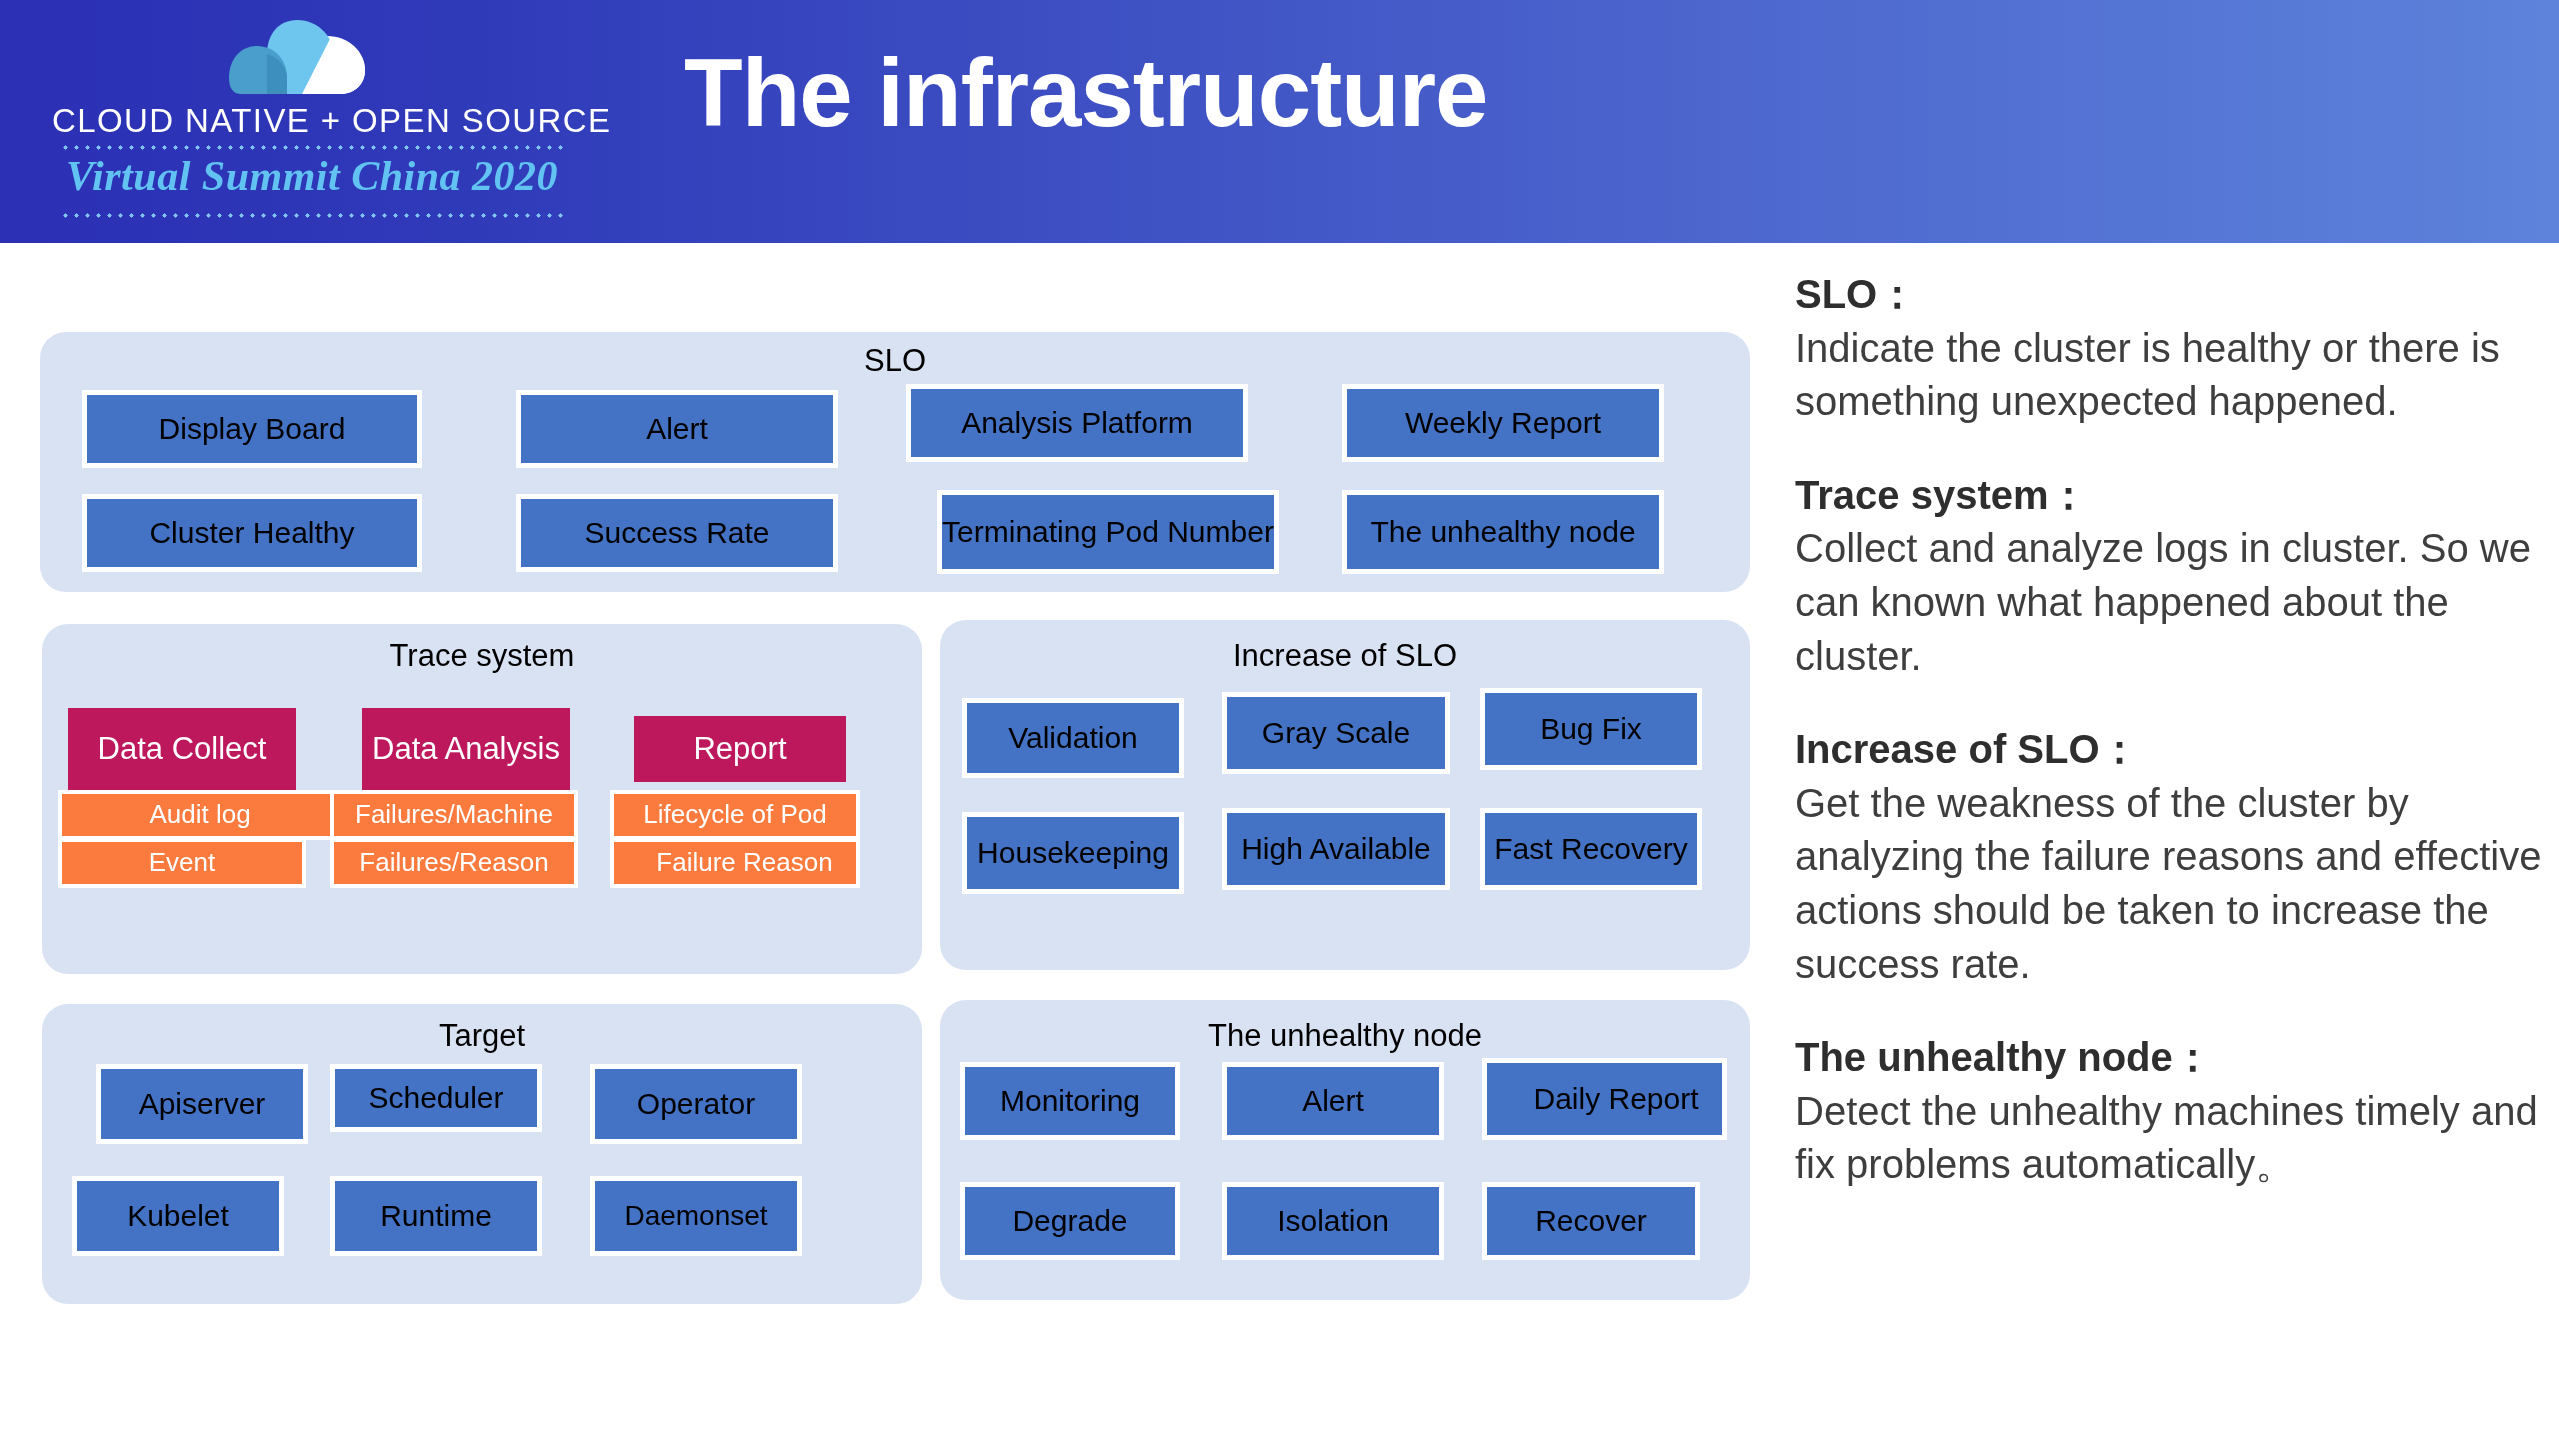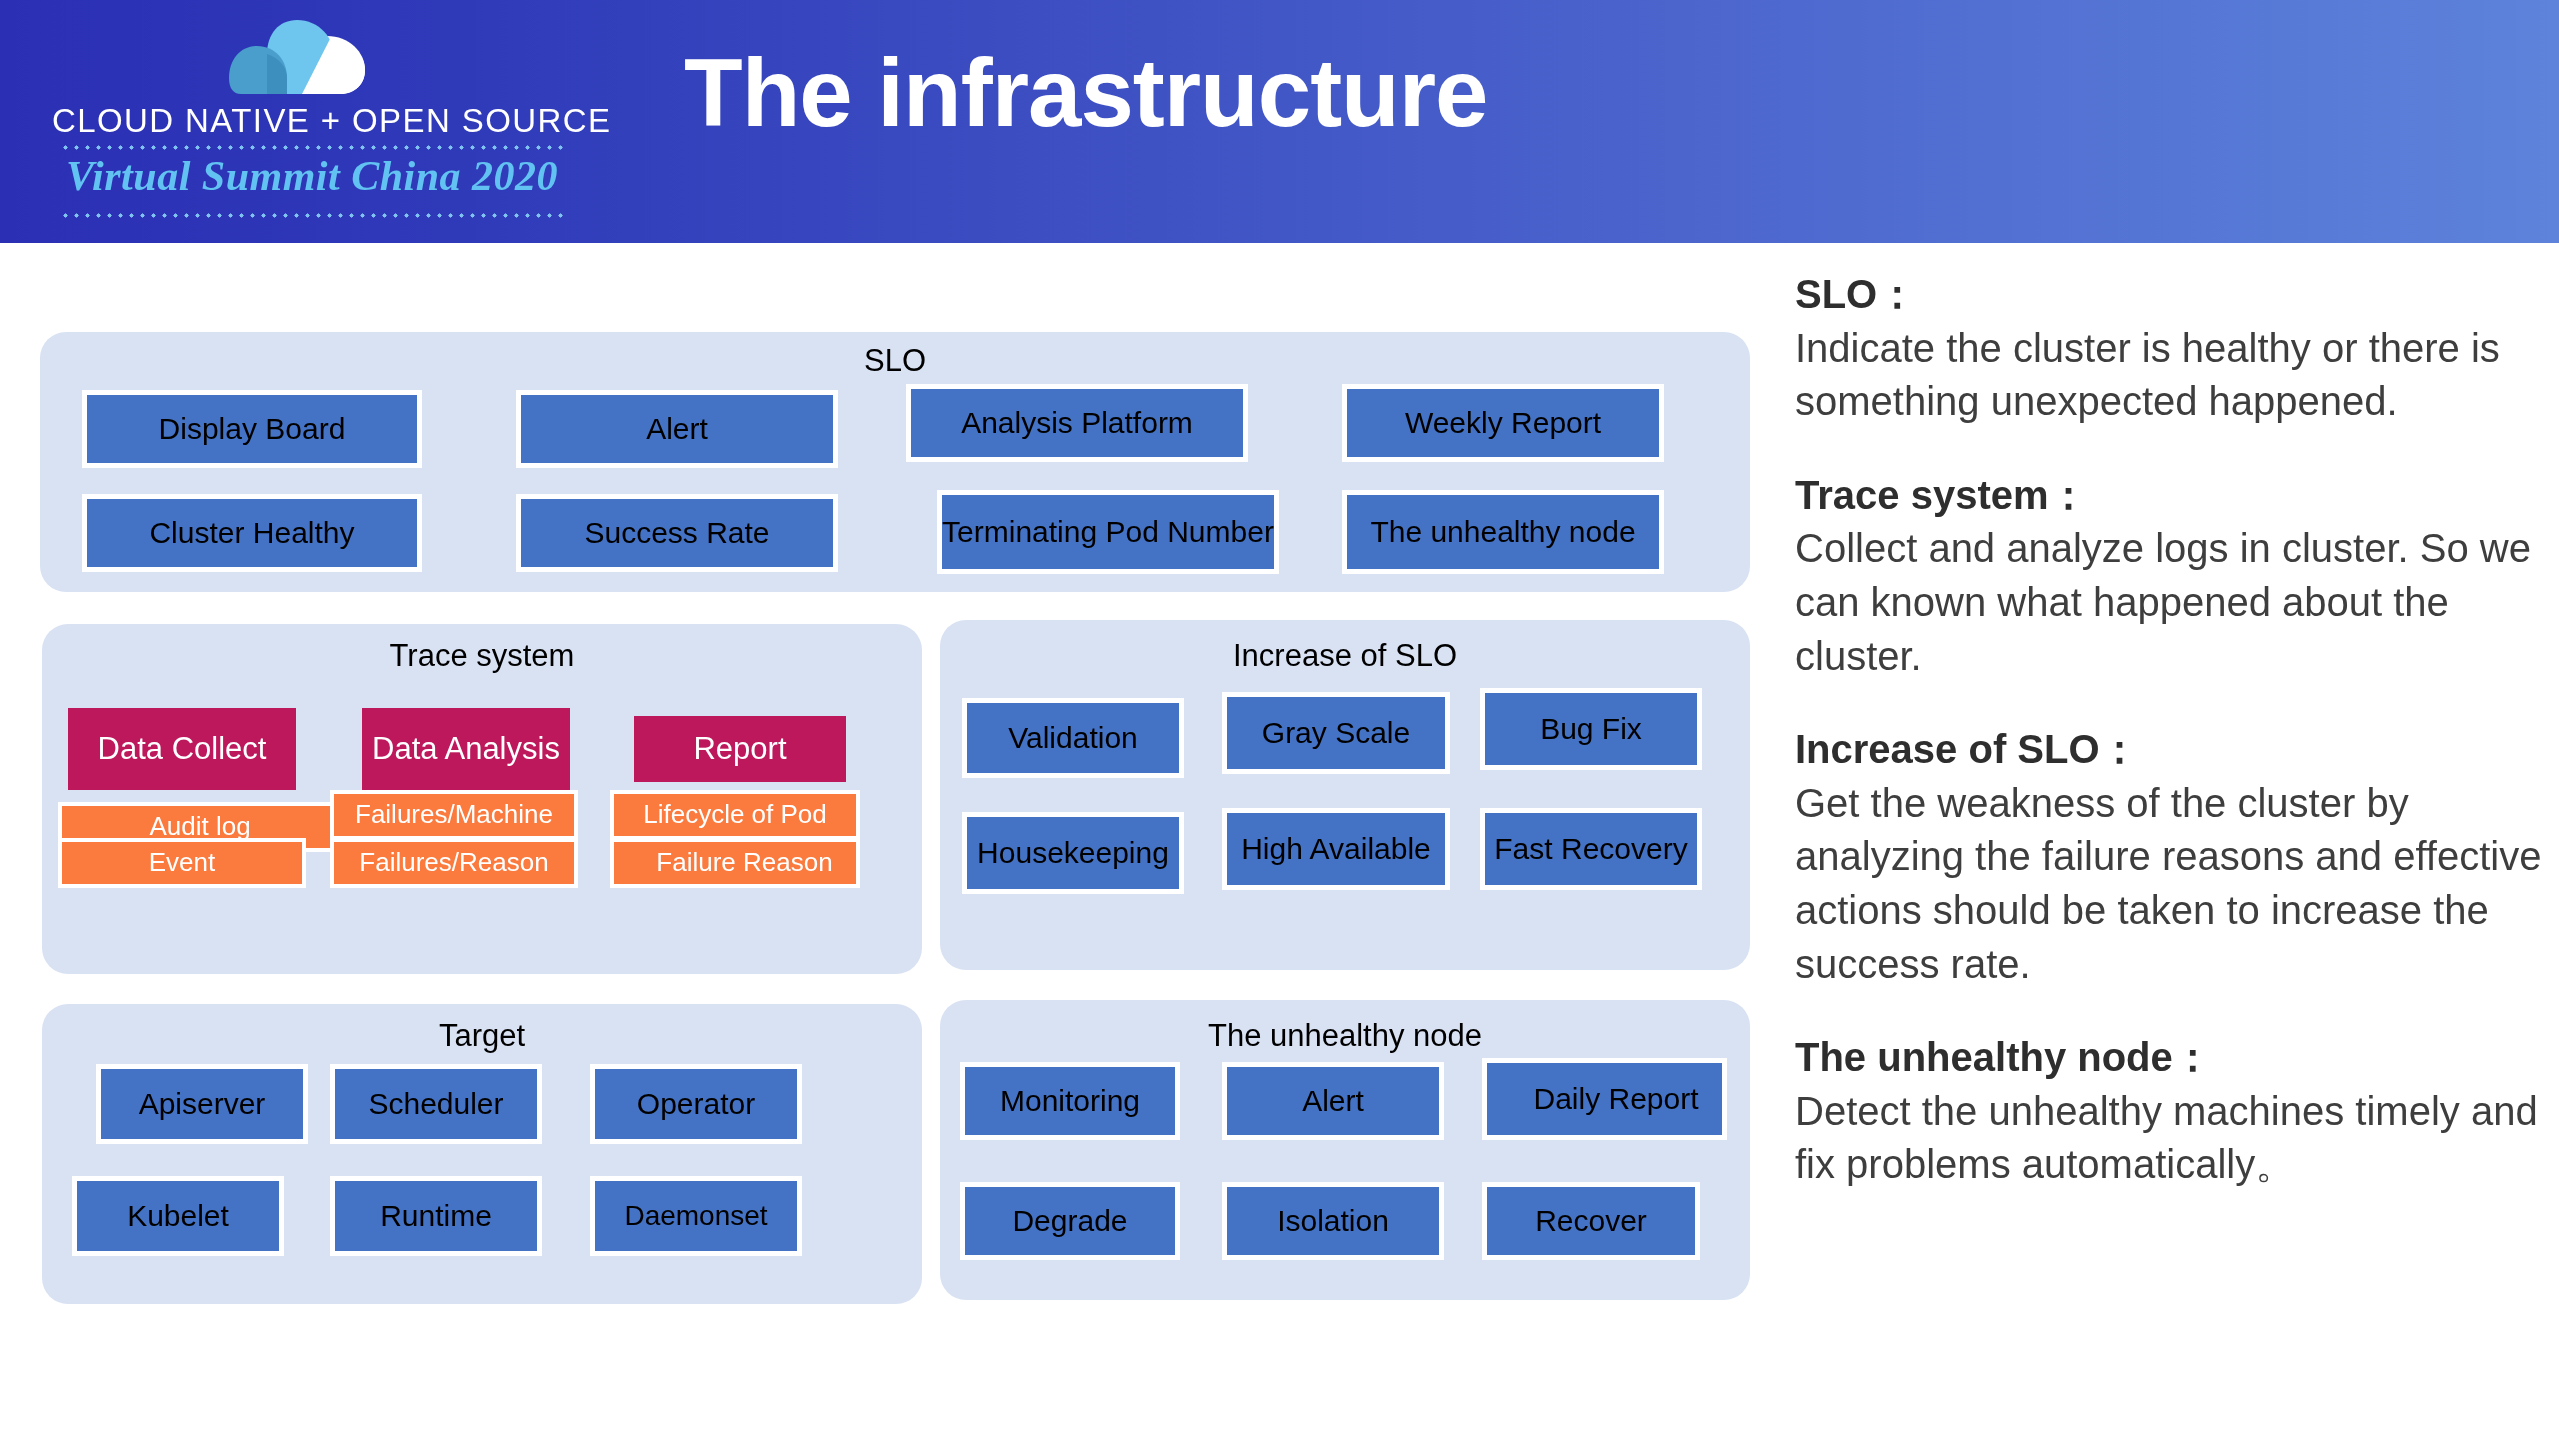--- a/index.html
+++ b/index.html
@@ -185,21 +185,21 @@
   <div class="cell" style="left:866px; top:158px; width:342px; height:84px;margin-left:31px;">Terminating Pod Number</div>
 
   <div class="cell" style="left:1302px; top:52px; width:322px; height:78px;">Weekly Report</div>
   <div class="cell" style="left:1302px; top:158px; width:322px; height:84px;">The unhealthy node</div>
 </div>
 
 <div class="panel" style="left:42px; top:624px; width:880px; height:350px;">
   <div class="panel-title" style="top:14px;">Trace system</div>
 
   <div class="cell light" style="left:26px; top:84px; width:228px; height:82px; font-size:31px;">Data Collect</div>
-  <div class="cell orange" style="left:16px; top:166px; width:284px; height:50px;margin-top:12px;">Audit log</div>
+  <div class="cell orange" style="left:16px; top:166px; width:284px; height:50px;">Audit log</div>
   <div class="cell orange" style="left:16px; top:214px; width:248px; height:50px;">Event</div>
 
   <div class="cell light" style="left:320px; top:84px; width:208px; height:82px; font-size:31px;">Data Analysis</div>
   <div class="cell orange" style="left:288px; top:166px; width:248px; height:50px;">Failures/Machine</div>
   <div class="cell orange" style="left:288px; top:214px; width:248px; height:50px;">Failures/Reason</div>
 
   <div class="cell light" style="left:592px; top:92px; width:212px; height:66px; font-size:31px;">Report</div>
   <div class="cell orange" style="left:568px; top:166px; width:250px; height:50px;">Lifecycle of Pod</div>
   <div class="cell orange" style="left:568px; top:214px; width:250px; height:50px;padding-left:19px;">Failure Reason</div>
 </div>
@@ -216,21 +216,21 @@
   <div class="cell" style="left:540px; top:68px; width:222px; height:82px;">Bug Fix</div>
   <div class="cell" style="left:540px; top:188px; width:222px; height:82px;">Fast Recovery</div>
 </div>
 
 <div class="panel" style="left:42px; top:1004px; width:880px; height:300px;">
   <div class="panel-title" style="top:14px;">Target</div>
 
   <div class="cell" style="left:30px; top:60px; width:212px; height:80px;margin-left:24px;">Apiserver</div>
   <div class="cell" style="left:30px; top:172px; width:212px; height:80px;">Kubelet</div>
 
-  <div class="cell" style="left:288px; top:60px; width:212px; height:80px;">Scheduler</div>
+  <div class="cell" style="left:288px; top:60px; width:212px; height:68px;">Scheduler</div>
   <div class="cell" style="left:288px; top:172px; width:212px; height:80px;">Runtime</div>
 
   <div class="cell" style="left:548px; top:60px; width:212px; height:80px;">Operator</div>
   <div class="cell" style="left:548px; top:172px; width:212px; height:80px; font-size:28px;">Daemonset</div>
 </div>
 
 <div class="panel" style="left:940px; top:1000px; width:810px; height:300px;">
   <div class="panel-title" style="top:18px;">The unhealthy node</div>
 
   <div class="cell" style="left:20px; top:62px; width:220px; height:78px;">Monitoring</div>

